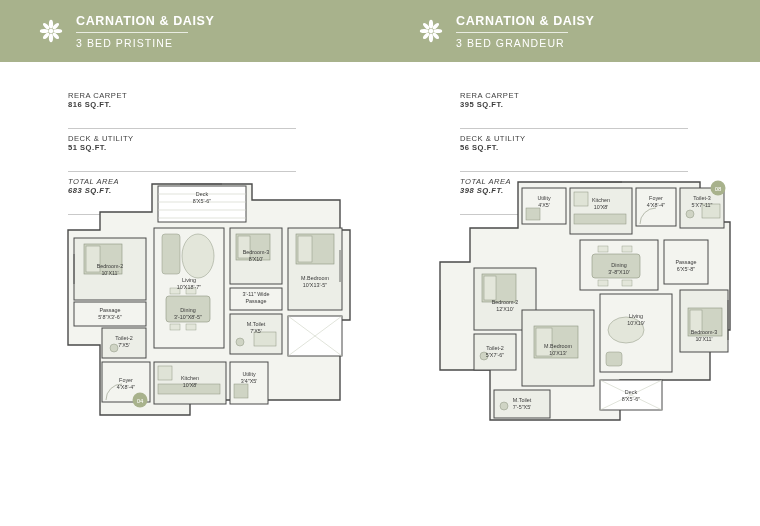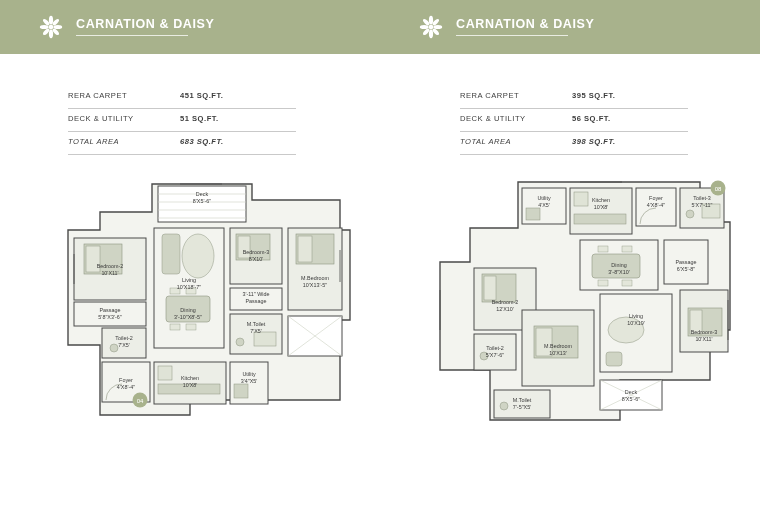--- a/index.html
+++ b/index.html
@@ -14,21 +14,21 @@
     color: #333;
     overflow: hidden;
     position: relative;
   }
 
   
   .header-band {
     position: absolute;
     top: 0; left: 0;
     width: 760px;
-    height: 54px;
+    height: 62px;
     background: #a8b28c;
     display: flex;
   }
   .header-half {
     width: 50%;
     display: flex;
     align-items: center;
     padding-left: 38px;
     box-sizing: border-box;
   }
@@ -69,21 +69,22 @@
     width: 228px;
     font-size: 7.6px;
     letter-spacing: 0.5px;
     color: #3c3c3c;
   }
   .spec-left  { left: 68px;  top: 86px; }
   .spec-right { left: 460px; top: 86px; }
   .spec-row {
     display: flex;
     border-bottom: 1px solid #c9c9c9;
-    padding: 5px 0 8px 0;
+    padding: 5px 0 19px 0;
+    flex-direction: column;
   }
   .spec-row:last-child { border-bottom: 1px solid #c9c9c9; font-style: italic; }
   .spec-label { width: 112px; }
   .spec-value { font-weight: bold; }
 
   
   .plan {
     position: absolute;
     top: 170px;
   }
@@ -115,20 +116,21 @@
           <ellipse cx="17.8" cy="17.8" rx="4.0" ry="1.9" transform="rotate(45 17.8 17.8)"></ellipse>
           <ellipse cx="17.8" cy="8.2" rx="4.0" ry="1.9" transform="rotate(-45 17.8 8.2)"></ellipse>
           <ellipse cx="8.2" cy="17.8" rx="4.0" ry="1.9" transform="rotate(-45 8.2 17.8)"></ellipse>
           <circle cx="13" cy="13" r="2.3"></circle>
         </g>
       </svg>
     </div>
     <div class="hdr-text">
       <div class="hdr-title">CARNATION &amp; DAISY</div>
       <div class="hdr-rule"></div>
+      <div class="hdr-sub">3 BED PRISTINE</div>
     </div>
   </div>
 
   <div class="header-half">
     <div class="hdr-flower">
       <svg width="26" height="26" viewBox="0 0 26 26" aria-hidden="true">
         <g fill="#ffffff">
           <ellipse cx="13" cy="6.2" rx="2.1" ry="4.4"></ellipse>
           <ellipse cx="13" cy="19.8" rx="2.1" ry="4.4"></ellipse>
           <ellipse cx="6.2" cy="13" rx="4.4" ry="2.1"></ellipse>
@@ -137,28 +139,29 @@
           <ellipse cx="17.8" cy="17.8" rx="4.0" ry="1.9" transform="rotate(45 17.8 17.8)"></ellipse>
           <ellipse cx="17.8" cy="8.2" rx="4.0" ry="1.9" transform="rotate(-45 17.8 8.2)"></ellipse>
           <ellipse cx="8.2" cy="17.8" rx="4.0" ry="1.9" transform="rotate(-45 8.2 17.8)"></ellipse>
           <circle cx="13" cy="13" r="2.3"></circle>
         </g>
       </svg>
     </div>
     <div class="hdr-text">
       <div class="hdr-title">CARNATION &amp; DAISY</div>
       <div class="hdr-rule"></div>
+      <div class="hdr-sub">3 BED GRANDEUR</div>
     </div>
   </div>
 </div>
 
 <div class="spec-table spec-left">
   <div class="spec-row">
     <div class="spec-label">RERA CARPET</div>
-    <div class="spec-value">451 SQ.FT.</div>
+    <div class="spec-value">816 SQ.FT.</div>
   </div>
   <div class="spec-row">
     <div class="spec-label">DECK &amp; UTILITY</div>
     <div class="spec-value">51 SQ.FT.</div>
   </div>
   <div class="spec-row">
     <div class="spec-label">TOTAL AREA</div>
     <div class="spec-value">683 SQ.FT.</div>
   </div>
 </div>

